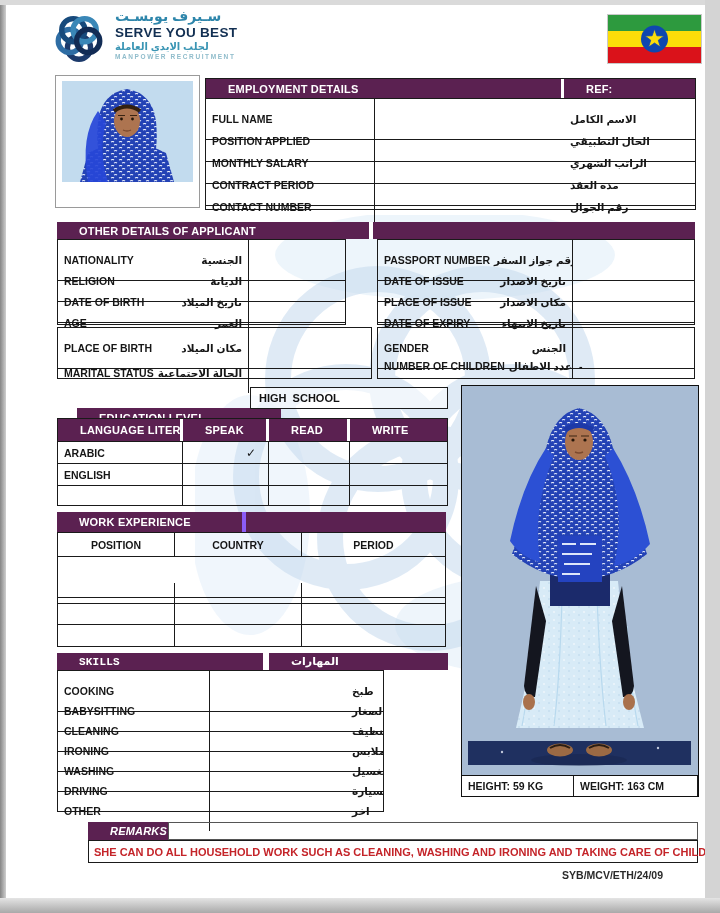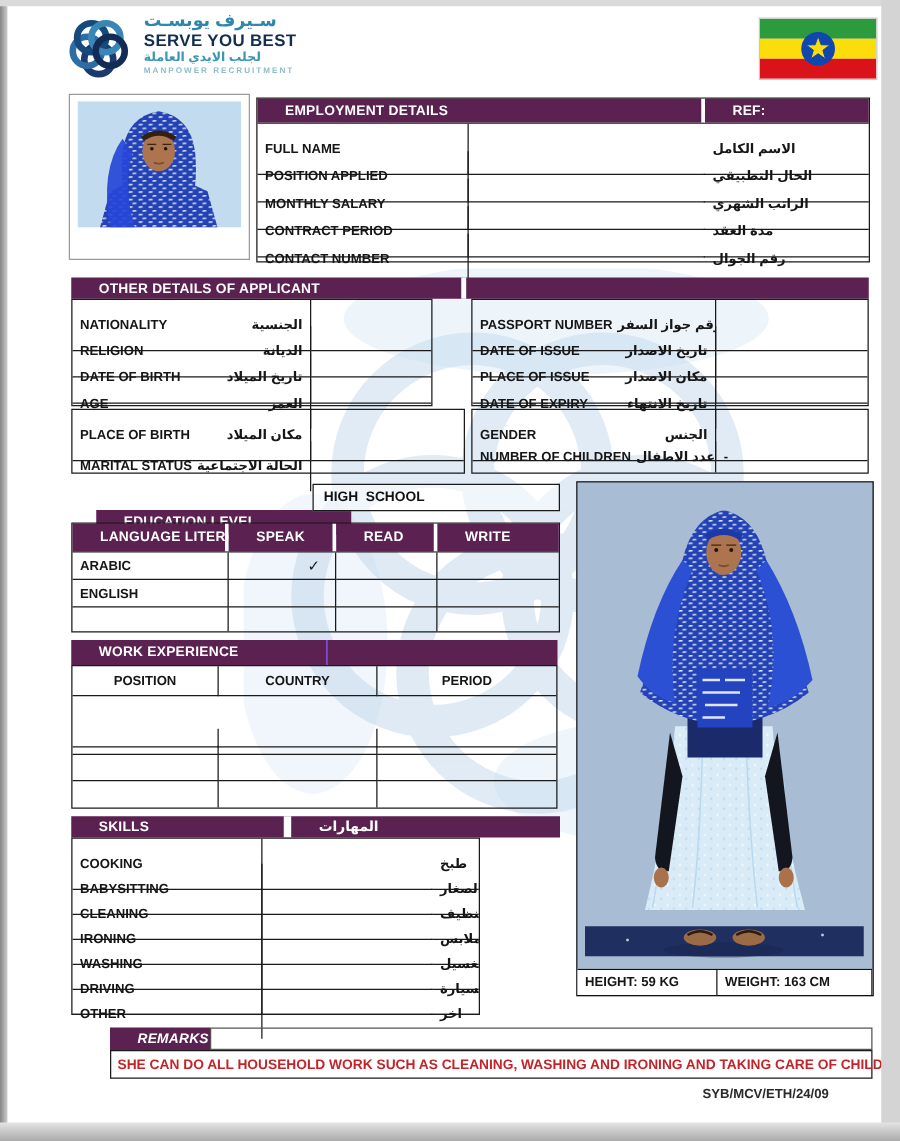--- a/index.html
+++ b/index.html
@@ -71,30 +71,30 @@
   #langTable{left:57px;top:418px;width:391px;}
   .lang-header{display:grid;grid-template-columns:125px 86px 81px auto;height:22px;border-bottom:1.3px solid #1a1a1a;}
   .lang-header .pseg{border-right:3px solid #fff;}
   .lang-header .pseg:last-child{border-right:none;}
   .lang-row{grid-template-columns:125px 86px 81px auto;height:22px;}
   #langTable .rows-wrap .row:last-child{height:19px;}
   .chk{justify-content:flex-end;padding-right:12px;font-weight:normal;font-size:12px;}
 
   
   #workBar{left:57px;top:512px;width:389px;height:20px;}
-  #workBar .pseg:first-child{width:205px;border-right:1px solid #8b5cf6;}
+  #workBar .pseg:first-child{width:189px;border-right:4px solid #8b5cf6;}
   #workBar .pseg:last-child{flex:1;}
   #workTable{left:57px;top:532px;width:389px;}
   .work-hrow{grid-template-columns:117px 127px auto;height:24px;}
   .work-row{grid-template-columns:117px 127px auto;height:21px;}
   #workTable .rows-wrap .row:first-child{height:26px;}
 
   
   #skillsBar{left:57px;top:653px;width:391px;height:17px;}
-  #skillsBar .pseg:first-child{width:176px;border-right:6px solid #fff;}
+  #skillsBar .pseg:first-child{width:212px;border-right:6px solid #fff;font-family:Liberation Mono, monospace;}
   #skillsBar .pseg:last-child{flex:1;}
   #skillsTable{left:57px;top:670px;width:327px;}
   .skill-row{grid-template-columns:152px 136px auto;height:20px;}
 
   
   #photoLarge{position:absolute;left:461px;top:385px;width:238px;height:412px;border:1.5px solid #101010;
               box-sizing:border-box;background:#a8bcd4;z-index:3;}
   .photo-area{width:100%;height:389px;overflow:hidden;}
   .hw-row{display:grid;grid-template-columns:112px auto;height:20px;border-top:1.5px solid #101010;background:#fff;}
   .hw-row .cell{border-bottom:none;font-size:10.5px;}

